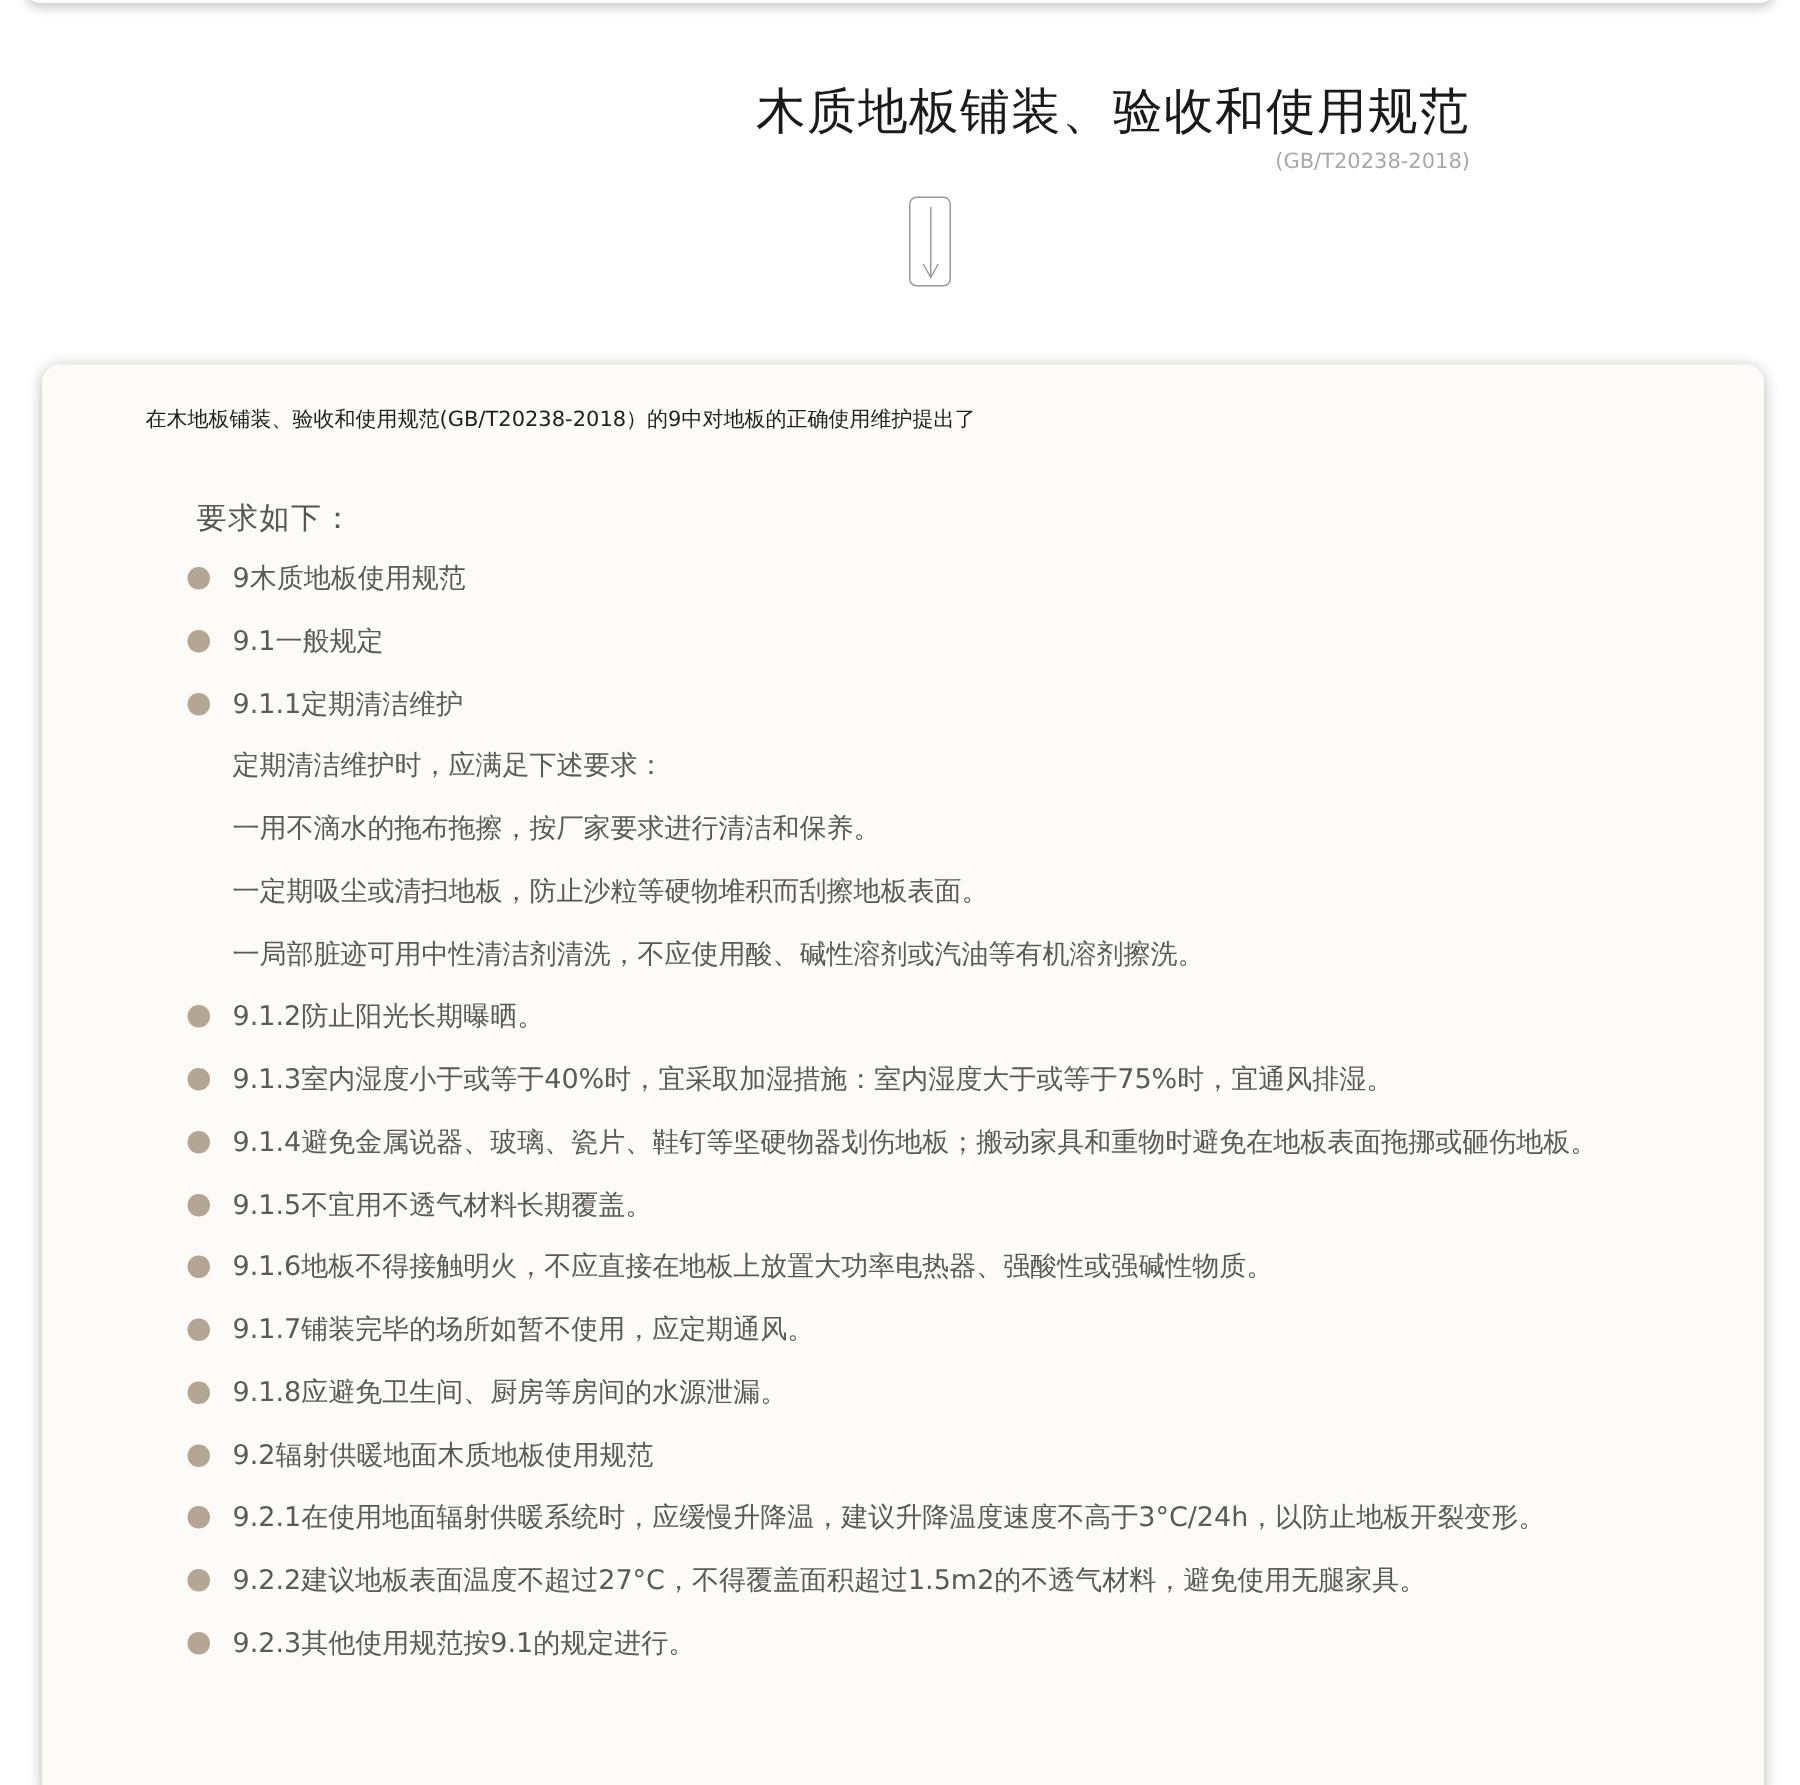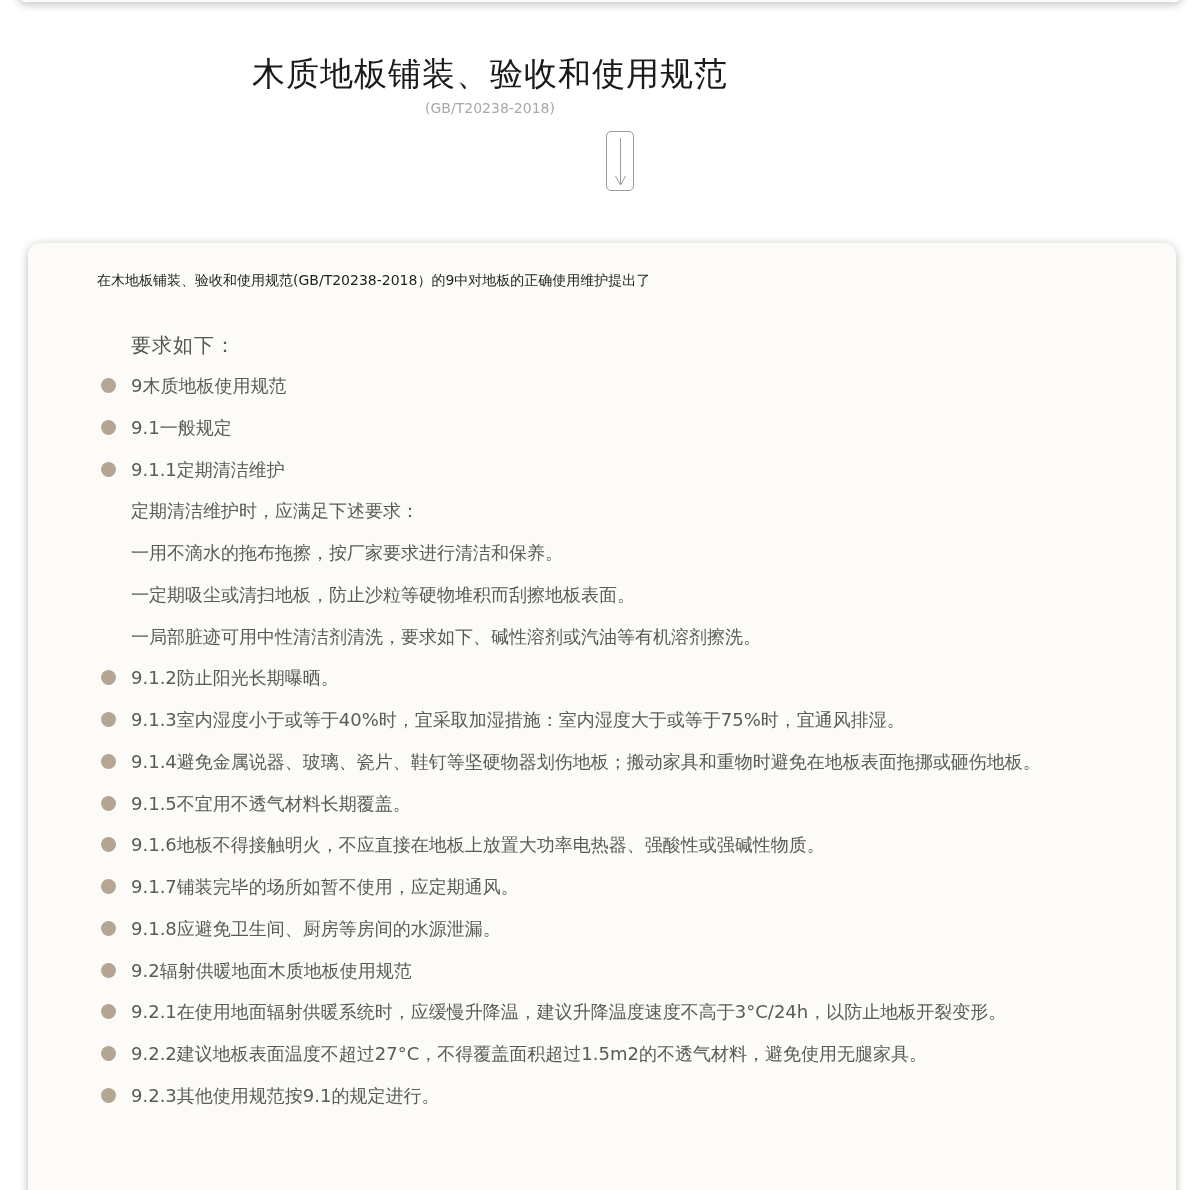--- a/index.html
+++ b/index.html
@@ -18,21 +18,21 @@
       height: 22px;
       background: #fcfbf8;
       border-radius: 0 0 8px 8px;
       box-shadow: 0 3px 8px rgba(0,0,0,0.22);
     }
     .header {
       position: absolute;
       left: 0;
       top: 52px;
       width: 980px;
-      text-align: center;
+      text-align: right;
     }
     .page-title {
       font-size: 33px;
       color: #1a1a1a;
       letter-spacing: 1px;
       line-height: 44px;
       font-weight: normal;
     }
     .subtitle {
       font-size: 14px;
@@ -78,20 +78,21 @@
       color: #555555;
       letter-spacing: 1px;
       line-height: 26px;
     }
     .items {
       position: absolute;
       left: 0;
       top: 130px;
       width: 100%;
       list-style: none;
+      padding-left: 24px;
     }
     .item {
       position: relative;
       height: 41.75px;
       line-height: 26px;
       font-size: 18px;
       color: #5a5a5a;
       white-space: nowrap;
     }
     .item .text {
@@ -146,21 +147,21 @@
       <li class="item">
         <span class="text">定期清洁维护时，应满足下述要求：</span>
       </li>
       <li class="item">
         <span class="text">一用不滴水的拖布拖擦，按厂家要求进行清洁和保养。</span>
       </li>
       <li class="item">
         <span class="text">一定期吸尘或清扫地板，防止沙粒等硬物堆积而刮擦地板表面。</span>
       </li>
       <li class="item">
-        <span class="text">一局部脏迹可用中性清洁剂清洗，要求如下、碱性溶剂或汽油等有机溶剂擦洗。</span>
+        <span class="text">一局部脏迹可用中性清洁剂清洗，不应使用酸、碱性溶剂或汽油等有机溶剂擦洗。</span>
       </li>
       <li class="item">
         <span class="bullet"></span>
         <span class="text">9.1.2防止阳光长期曝晒。</span>
       </li>
       <li class="item">
         <span class="bullet"></span>
         <span class="text">9.1.3室内湿度小于或等于40%时，宜采取加湿措施：室内湿度大于或等于75%时，宜通风排湿。</span>
       </li>
       <li class="item">

